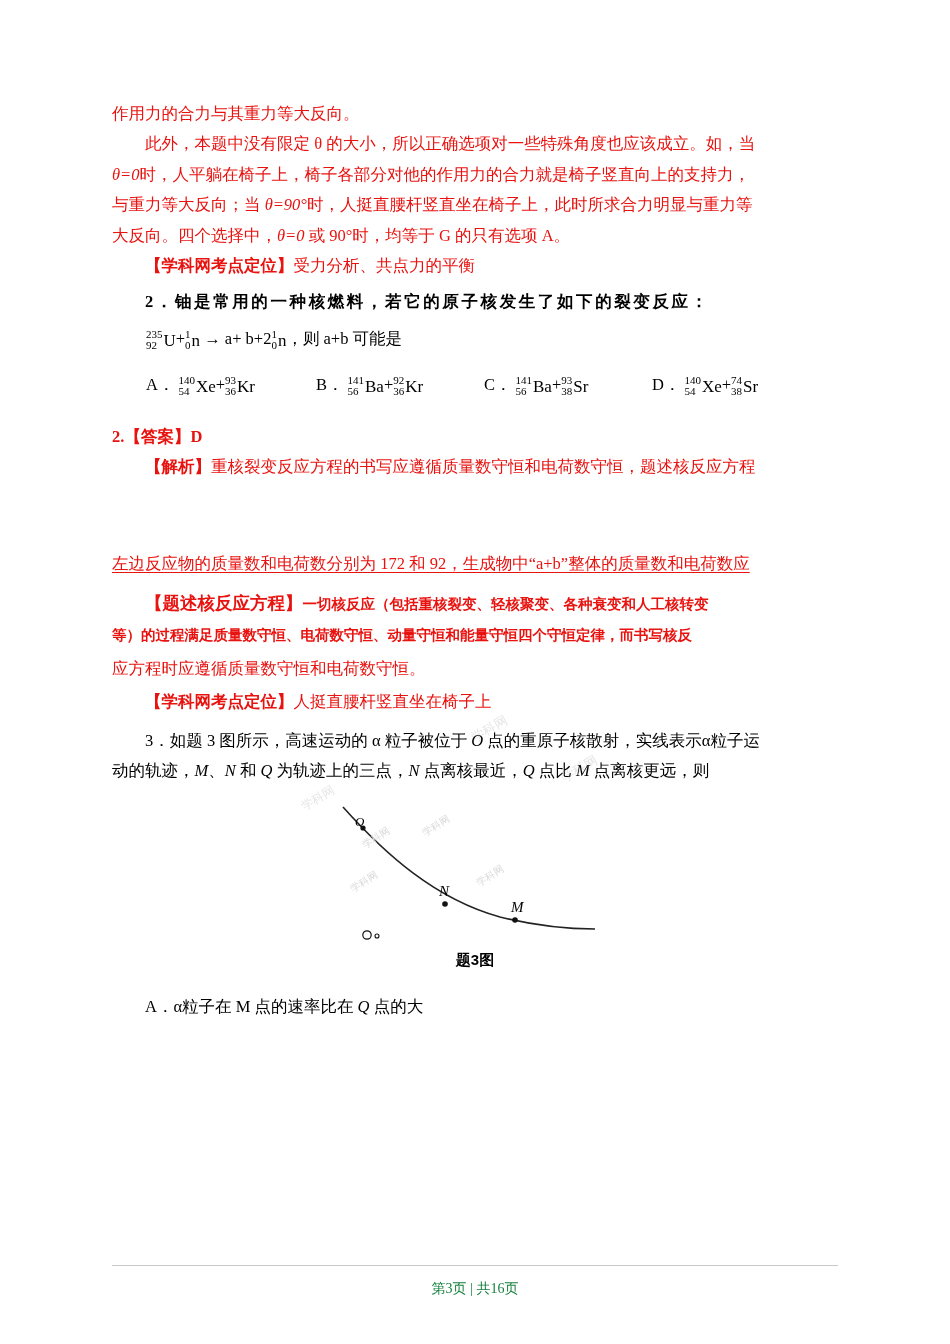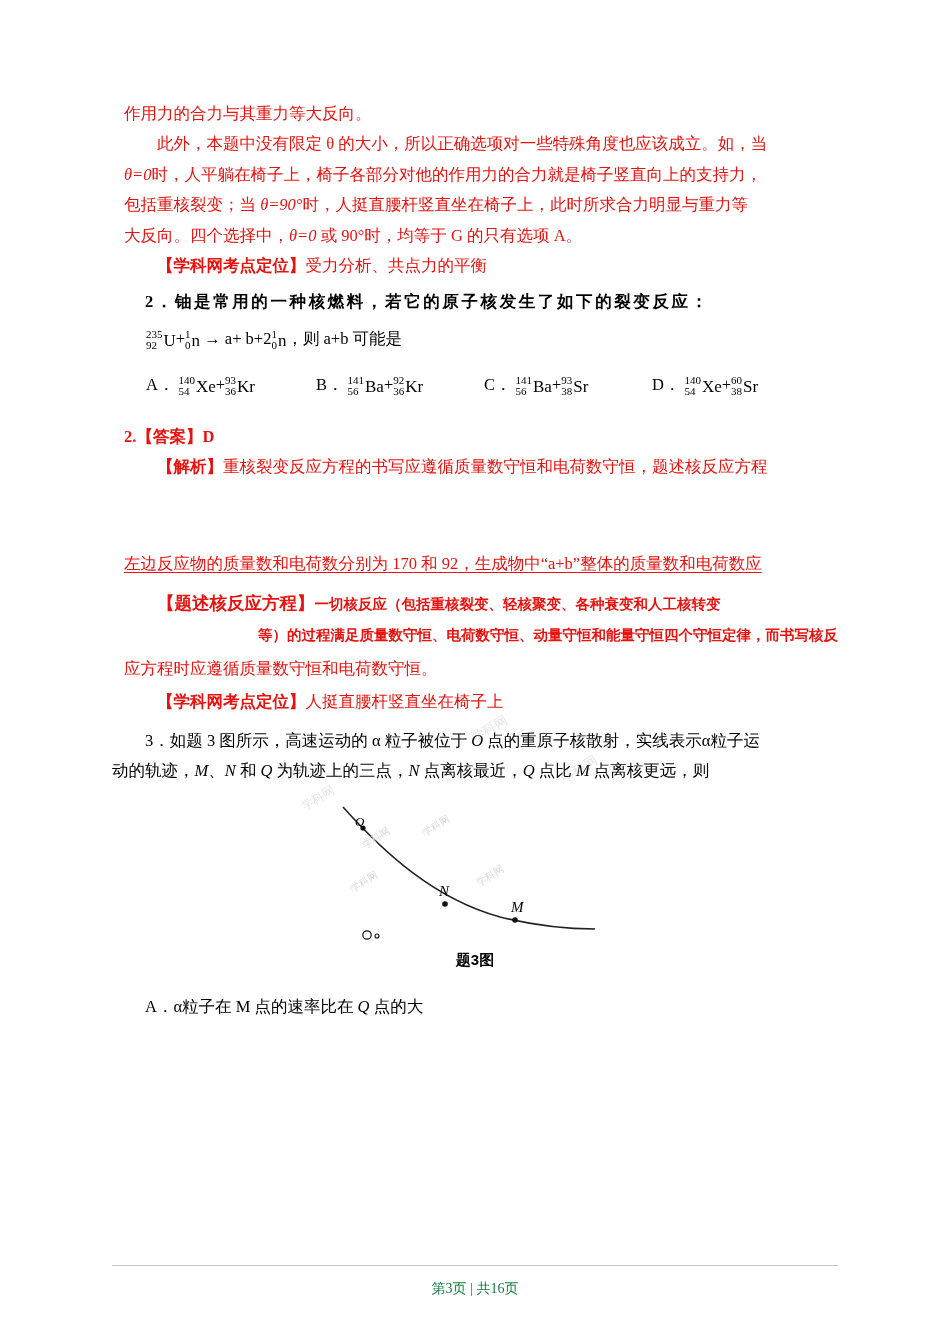--- a/index.html
+++ b/index.html
@@ -25,31 +25,29 @@
   .doc-body {
     position: relative;
     font-size: 16.5px;
     line-height: 1.72;
   }
   p {
     margin: 0 0 2px 0;
   }
   .red {
     color: #e8120f;
-    margin-left: 12px;
   }
   .indent {
     text-indent: 2em;
   }
   .bold {
     font-weight: bold;
   }
   .sans {
     font-family: "Liberation Sans", "DejaVu Sans", sans-serif;
-    text-align: right;
   }
   .loose2 {
     letter-spacing: 2.6px;
     font-weight: bold;
   }
   .italic {
     font-style: italic;
   }
 
   
@@ -172,21 +170,21 @@
 
     <p class="red indent">
       <span>此外，本题中没有限定 θ 的大小，所以正确选项对一些特殊角度也应该成立。如，当</span>
     </p>
 
     <p class="red">
       <span class="italic">θ=0</span><span>时，人平躺在椅子上，椅子各部分对他的作用力的合力就是椅子竖直向上的支持力，</span>
     </p>
 
     <p class="red">
-      <span>包括重核裂变；当 </span><span class="italic">θ=90°</span><span>时，人挺直腰杆竖直坐在椅子上，此时所求合力明显与重力等</span>
+      <span>与重力等大反向；当 </span><span class="italic">θ=90°</span><span>时，人挺直腰杆竖直坐在椅子上，此时所求合力明显与重力等</span>
     </p>
 
     <p class="red">
       <span>大反向。四个选择中，</span><span class="italic">θ=0</span><span> 或 90°时，均等于 G 的只有选项 A。</span>
     </p>
 
     <p class="red indent">
       <span class="bold">【学科网考点定位】</span><span>受力分析、共点力的平衡</span>
     </p>
 
@@ -254,36 +252,36 @@
         </span>
       </div>
       <div class="opt">
         <span class="opt-label">D．</span><span class="nuc">
           <span class="pre">
             <span style="display:block">140</span>
             <span style="display:block">54</span>
           </span><span class="sym">Xe</span>
         </span><span class="sym">+</span><span class="nuc">
           <span class="pre">
-            <span style="display:block">60</span>
+            <span style="display:block">74</span>
             <span style="display:block">38</span>
           </span><span class="sym">Sr</span>
         </span>
       </div>
     </div>
 
     <p class="red bold" style="margin-top:22px;">2.【答案】D</p>
 
     <p class="red indent">
       <span class="bold">【解析】</span><span>重核裂变反应方程的书写应遵循质量数守恒和电荷数守恒，题述核反应方程</span>
     </p>
 
     <div class="blank-gap"></div>
 
-    <p class="red" style="text-decoration:underline; text-underline-offset:3px;">左边反应物的质量数和电荷数分别为 170 和 92，生成物中“a+b”整体的质量数和电荷数应</p>
+    <p class="red" style="text-decoration:underline; text-underline-offset:3px;">左边反应物的质量数和电荷数分别为 172 和 92，生成物中“a+b”整体的质量数和电荷数应</p>
 
     <p class="red indent" style="margin-top:10px;">
       <span class="bold" style="font-size:17.5px;">【题述核反应方程】</span><span class="sans bold" style="font-size:14.5px;">一切核反应（包括重核裂变、轻核聚变、各种衰变和人工核转变</span>
     </p>
     <p class="red sans bold" style="font-size:14.5px;line-height:2.1;">等）的过程满足质量数守恒、电荷数守恒、动量守恒和能量守恒四个守恒定律，而书写核反</p>
     <p class="red" style="line-height:1.9;">应方程时应遵循质量数守恒和电荷数守恒。</p>
 
     <p class="red indent" style="margin-top:4px;">
       <span class="bold">【学科网考点定位】</span><span>人挺直腰杆竖直坐在椅子上</span>
     </p>

